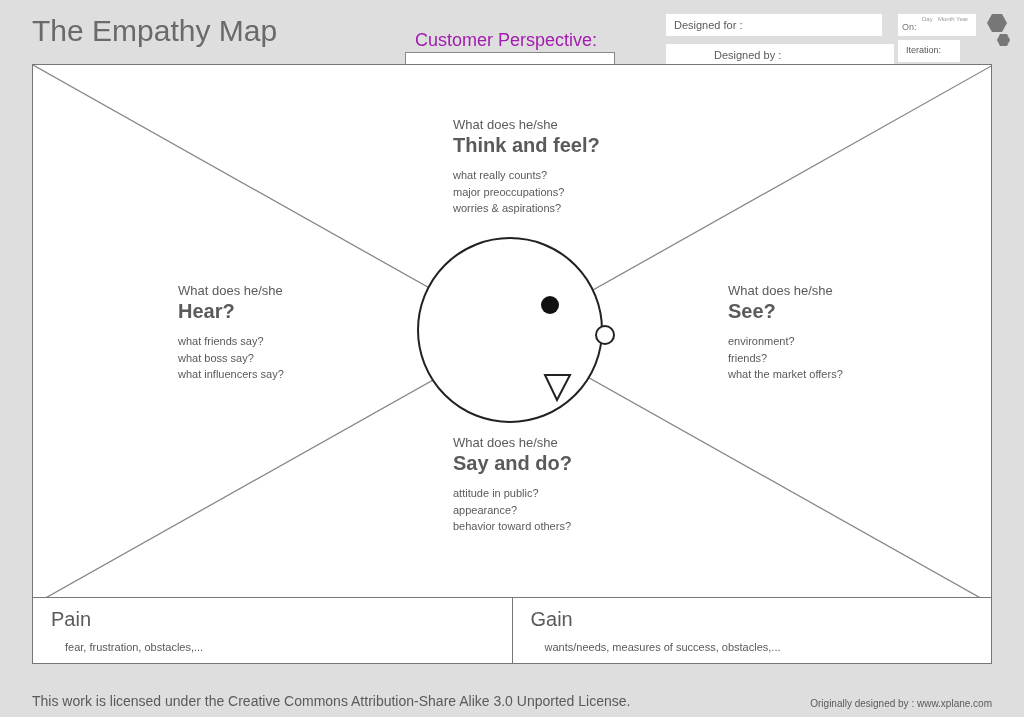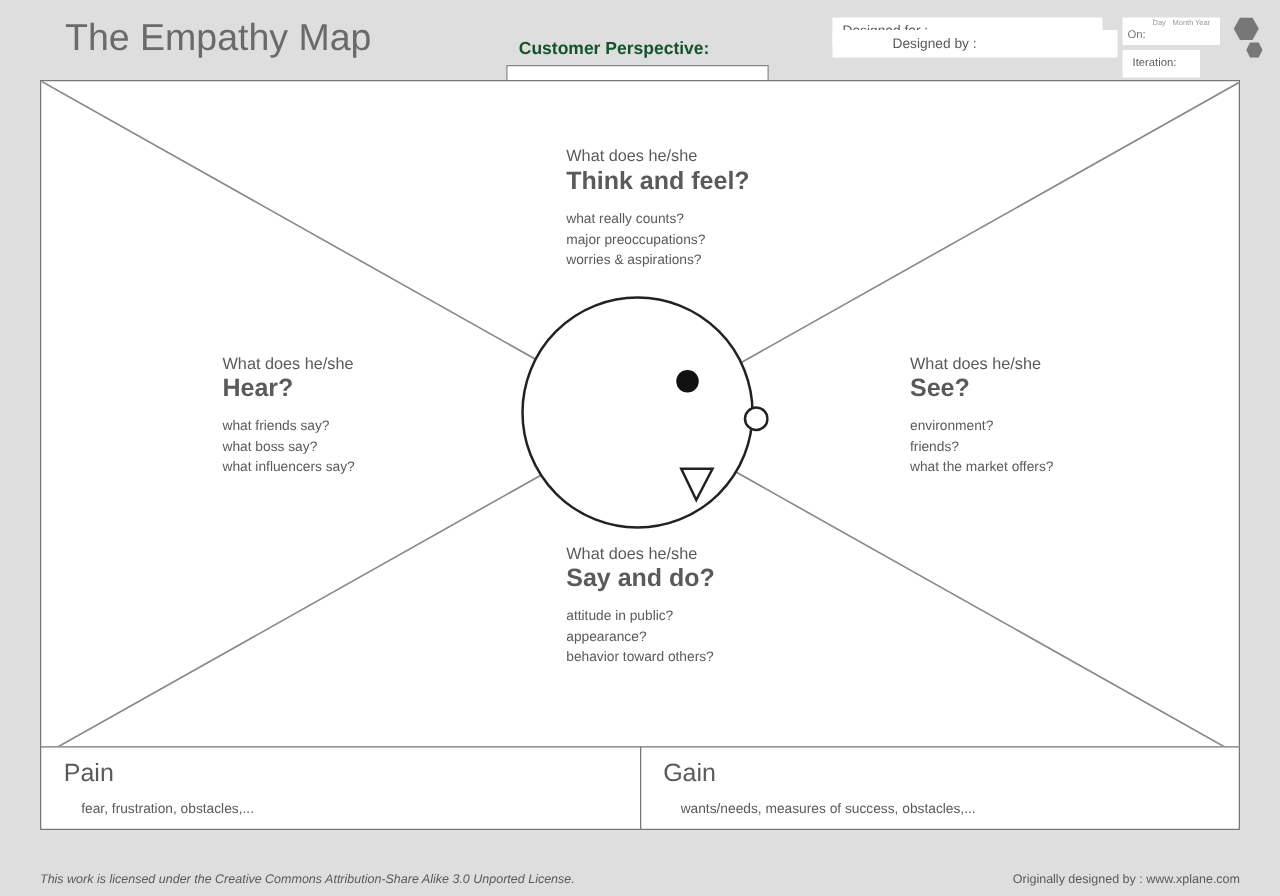--- a/index.html
+++ b/index.html
@@ -12,50 +12,49 @@
     position: relative;
     overflow: hidden;
   }
   .title {
     position: absolute;
     top: 14px;
     left: 32px;
     font-size: 30px;
     font-weight: 300;
     color: #6a6a6a;
-    margin-left: 20px;
   }
   .subtitle {
     position: absolute;
     top: 30px;
     left: 415px;
-    font-size: 14px;
-    color: #14532d;
-    font-weight: 700;
+    font-size: 18px;
+    color: #a21caf;
+    font-weight: 400;
   }
   .perspective-input {
     position: absolute;
     top: 52px;
     left: 405px;
     width: 210px;
     height: 30px;
     background: #fff;
     border: 1px solid #888;
   }
   .meta-box {
     position: absolute;
     background: #fff;
     font-size: 11px;
     color: #5a5a5a;
     padding: 5px 8px;
     display: flex;
     align-items: flex-start;
   }
   .meta-designed-for { top: 14px; left: 666px; width: 216px; height: 22px; }
-  .meta-designed-by  { top: 24px; left: 666px; width: 228px; height: 22px; padding-left: 48px; }
+  .meta-designed-by  { top: 44px; left: 666px; width: 228px; height: 22px; padding-left: 48px; }
   .meta-date         { top: 14px; left: 898px; width: 78px; height: 22px; position:absolute; background:#fff;padding-left:24px; }
   .meta-iteration    { top: 40px; left: 898px; width: 62px; height: 22px; }
   .meta-date .on { font-size:9px; position:absolute; left:4px; top:8px; color:#777;}
   .meta-date .lbl { font-size:6px; color:#999; position:absolute; top:2px; }
   .meta-date .day   { left:24px; }
   .meta-date .month { left:40px; }
   .meta-date .year  { left:58px; }
 
   .hex-icons { position:absolute; top:14px; left:982px; }
 
@@ -111,23 +110,22 @@
     padding: 10px 18px;
   }
   .bbox:first-child { border-right: none; }
   .bbox .h { font-size: 20px; font-weight: 300; color:#5a5a5a; margin-bottom: 10px; }
   .bbox .prompts { font-size: 11px; color:#5a5a5a;margin-left:14px; }
 
   .footer-left {
     position: absolute;
     bottom: 8px;
     left: 32px;
-    font-size: 10px;
-    color: #5a5a5a;
-    font-style: italic;
+    font-size: 14px;
+    color: #5a5a5a;
   }
   .footer-right {
     position: absolute;
     bottom: 8px;
     right: 32px;
     font-size: 10px;
     color: #5a5a5a;
   }
 </style>
 </head>

